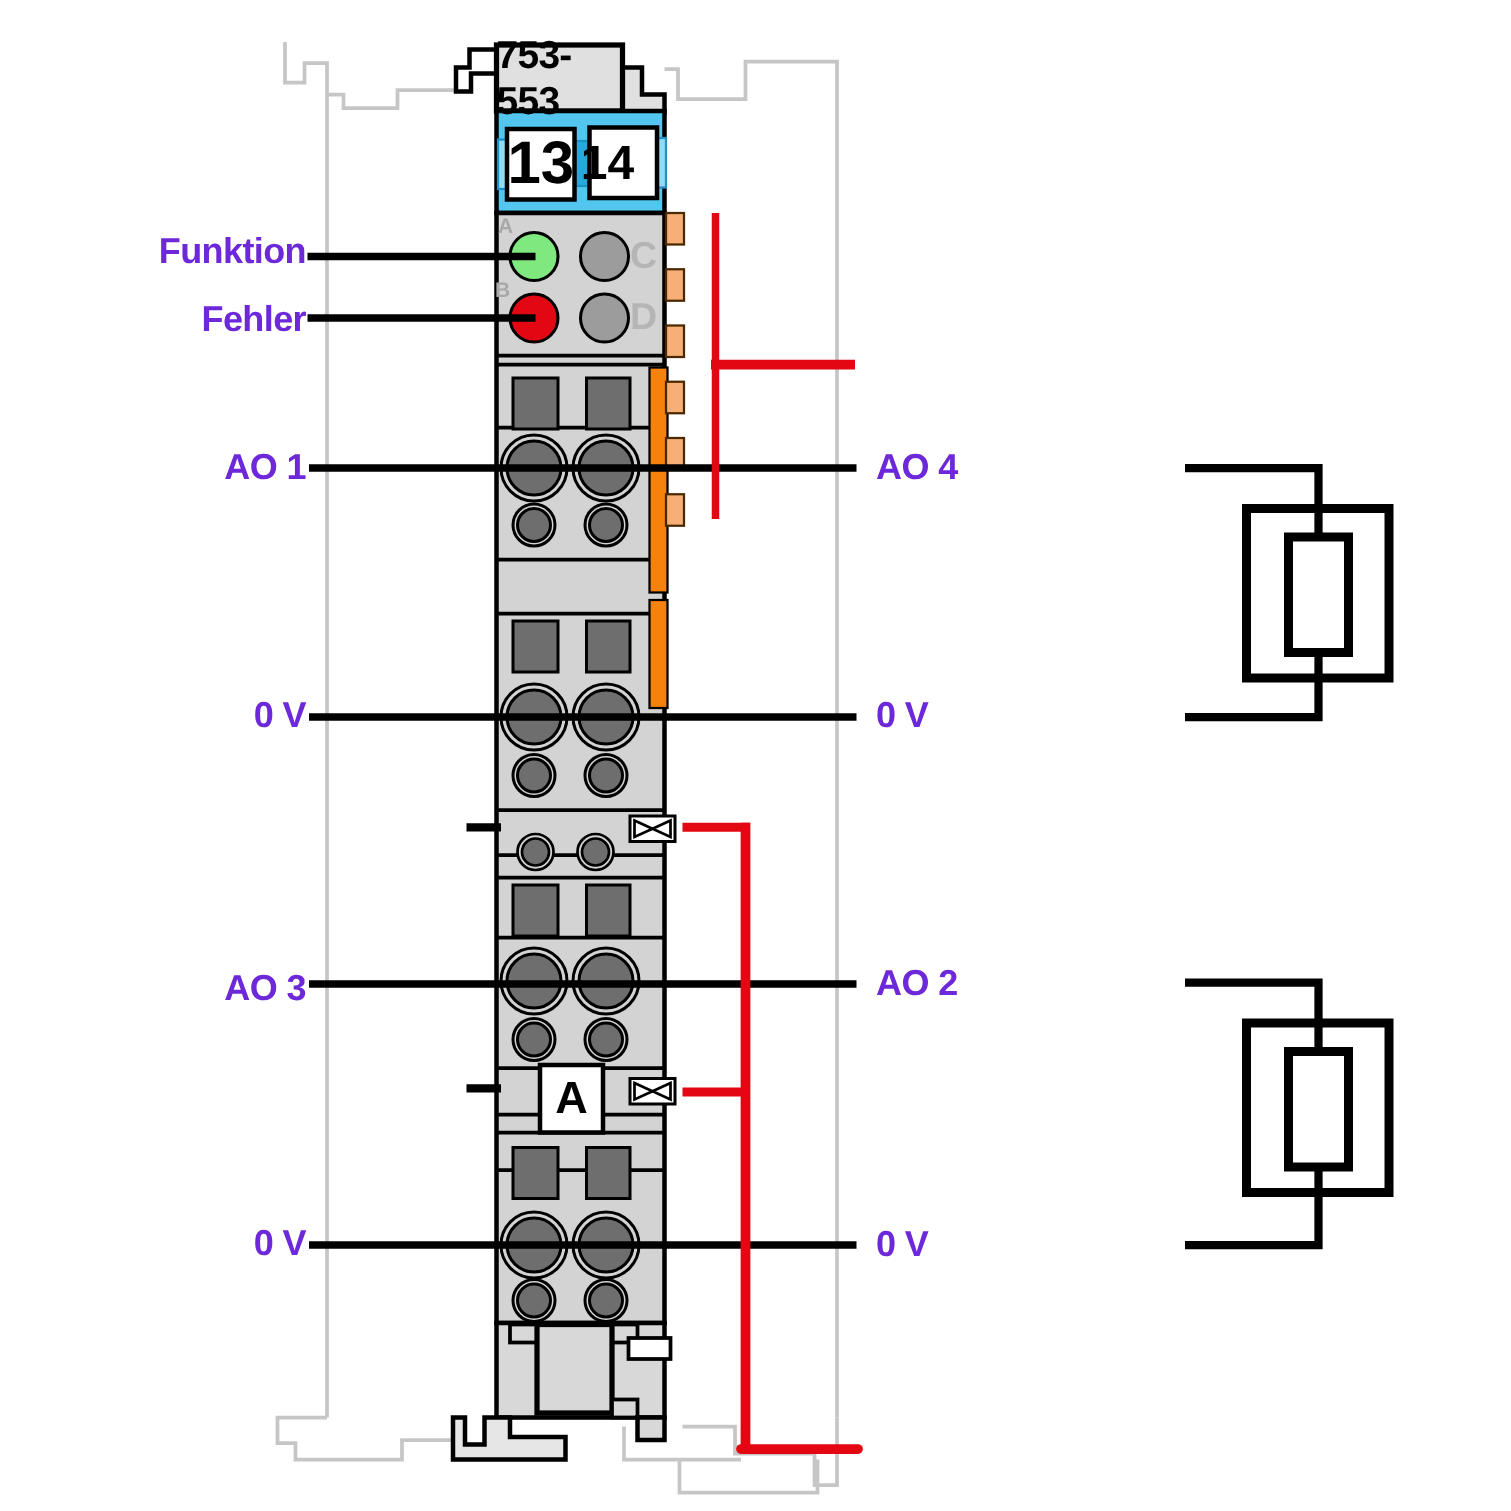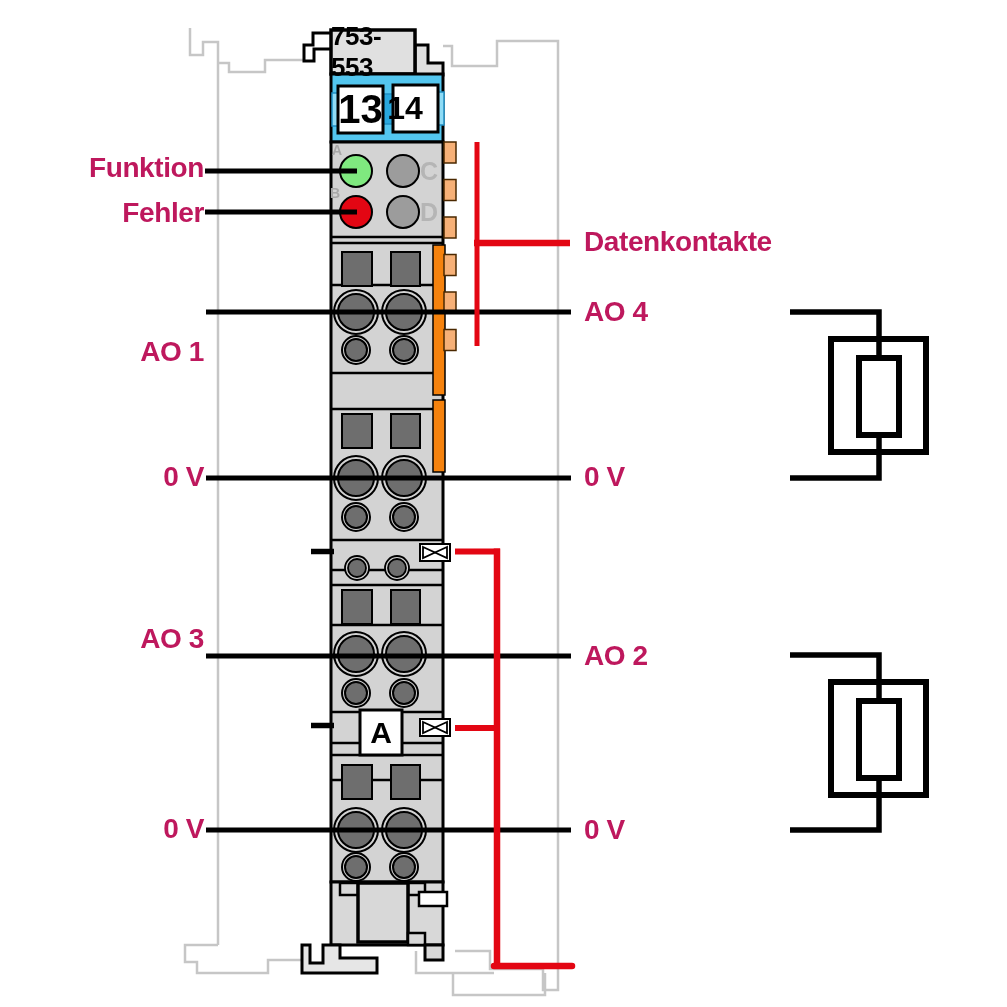--- a/index.html
+++ b/index.html
@@ -1,19 +1,19 @@
 <!DOCTYPE html>
 <html><head>
 <meta charset="utf-8">
 <style>
   html,body{margin:0;padding:0;background:#fff;}
   #stage{position:relative;width:1007px;height:1007px;background:#fff;overflow:hidden;
          font-family:"Liberation Sans",sans-serif;}
   #diagram-svg{position:absolute;left:0;top:0;}
-  .lbl{position:absolute;font-weight:700;font-size:28px;color:#be185d;white-space:nowrap;
+  .lbl{position:absolute;font-weight:700;font-size:24px;color:#6d28d9;white-space:nowrap;
        letter-spacing:-0.4px;transform:translateY(-52%);}
   .lbl.lft{right:803px;text-align:right;}
   .lbl.rgt{left:584px;text-align:left;}
   .boxtxt{position:absolute;display:flex;align-items:center;justify-content:center;
           font-weight:700;color:#000;}
   .ledltr{position:absolute;font-weight:700;color:#A8A8A8;}
   .ledltr.big{color:#B5B5B5;transform:translateY(-50%);}
 </style>
 </head>
 <body>
@@ -196,24 +196,23 @@
 <div class="boxtxt" style="left:338px;top:86px;width:45px;height:47px;font-size:40px;">13</div>
 <div class="boxtxt" style="left:393px;top:85px;width:24px;height:47px;font-size:32px;">14</div>
 <div class="ledltr" style="left:332px;top:142px;font-size:14px;">A</div>
 <div class="ledltr" style="left:330px;top:185px;font-size:14px;">B</div>
 <div class="ledltr big" style="left:420px;top:171px;font-size:25px;">C</div>
 <div class="ledltr big" style="left:420px;top:212px;font-size:25px;">D</div>
 <div class="boxtxt" style="left:360px;top:710px;width:42px;height:45px;font-size:30px;">A</div>
 
 <div class="lbl lft" style="top:169px;">Funktion</div>
 <div class="lbl lft" style="top:214px;">Fehler</div>
-<div class="lbl lft" style="top:313px;margin-top:40px;">AO 1</div>
+<div class="lbl lft" style="top:313px;">AO 1</div>
 <div class="lbl lft" style="top:478px;">0 V</div>
-<div class="lbl lft" style="top:640px;margin-left:20px;">AO 3</div>
+<div class="lbl lft" style="top:660px;margin-left:20px;">AO 3</div>
 <div class="lbl lft" style="top:830px;">0 V</div>
 
-<div class="lbl rgt" style="top:243px;">Datenkontakte</div>
 <div class="lbl rgt" style="top:313px;">AO 4</div>
 <div class="lbl rgt" style="top:478px;">0 V</div>
 <div class="lbl rgt" style="top:657px;">AO 2</div>
 <div class="lbl rgt" style="top:831px;">0 V</div>
 
 </div>
 
 </body></html>

